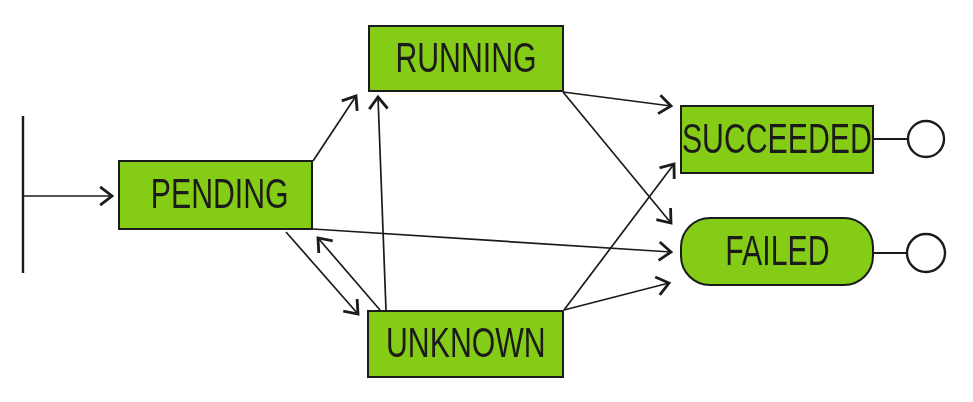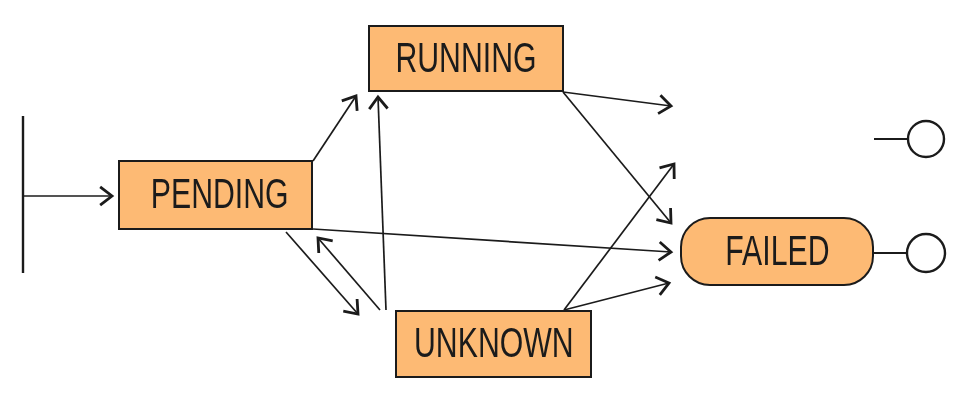--- a/index.html
+++ b/index.html
@@ -17,21 +17,21 @@
   }
   .stage svg {
     position: absolute;
     left: 0;
     top: 0;
   }
   .node {
     position: absolute;
     box-sizing: border-box;
     border: 2.4px solid #1b1b1b;
-    background: #fdba74;
+    background: #84cc16;
     display: flex;
     align-items: center;
     justify-content: center;
   }
   .node .label {
     font-size: 42px;
     line-height: 1;
     color: #1b1b1b;
     white-space: nowrap;
     transform: scaleX(0.72);
@@ -71,19 +71,22 @@
       <line x1="873" y1="253" x2="908" y2="253" stroke="#1b1b1b" stroke-width="2"></line>
       <circle cx="926" cy="253" r="19" fill="#ffffff" stroke="#1b1b1b" stroke-width="2.4"></circle>
     </svg>
 
   <div class="node" style="left: 118px; top: 160px; width: 195px; height: 70px; padding-left: 8px;">
     <span class="label">PENDING</span>
   </div>
   <div class="node" style="left: 368px; top: 25px; width: 196px; height: 67px;">
     <span class="label">RUNNING</span>
   </div>
-  <div class="node" style="left: 367px; top: 310px; width: 197px; height: 68px; margin-left: 28px;">
+  <div class="node" style="left: 367px; top: 310px; width: 197px; height: 68px;">
     <span class="label">UNKNOWN</span>
+  </div>
+  <div class="node" style="left: 680px; top: 105px; width: 194px; height: 69px;">
+    <span class="label">SUCCEEDED</span>
   </div>
   <div class="node" style="left: 680px; top: 217px; width: 194px; height: 69px; border-radius: 30px;">
     <span class="label">FAILED</span>
   </div>
 </div>
 
 </body></html>

